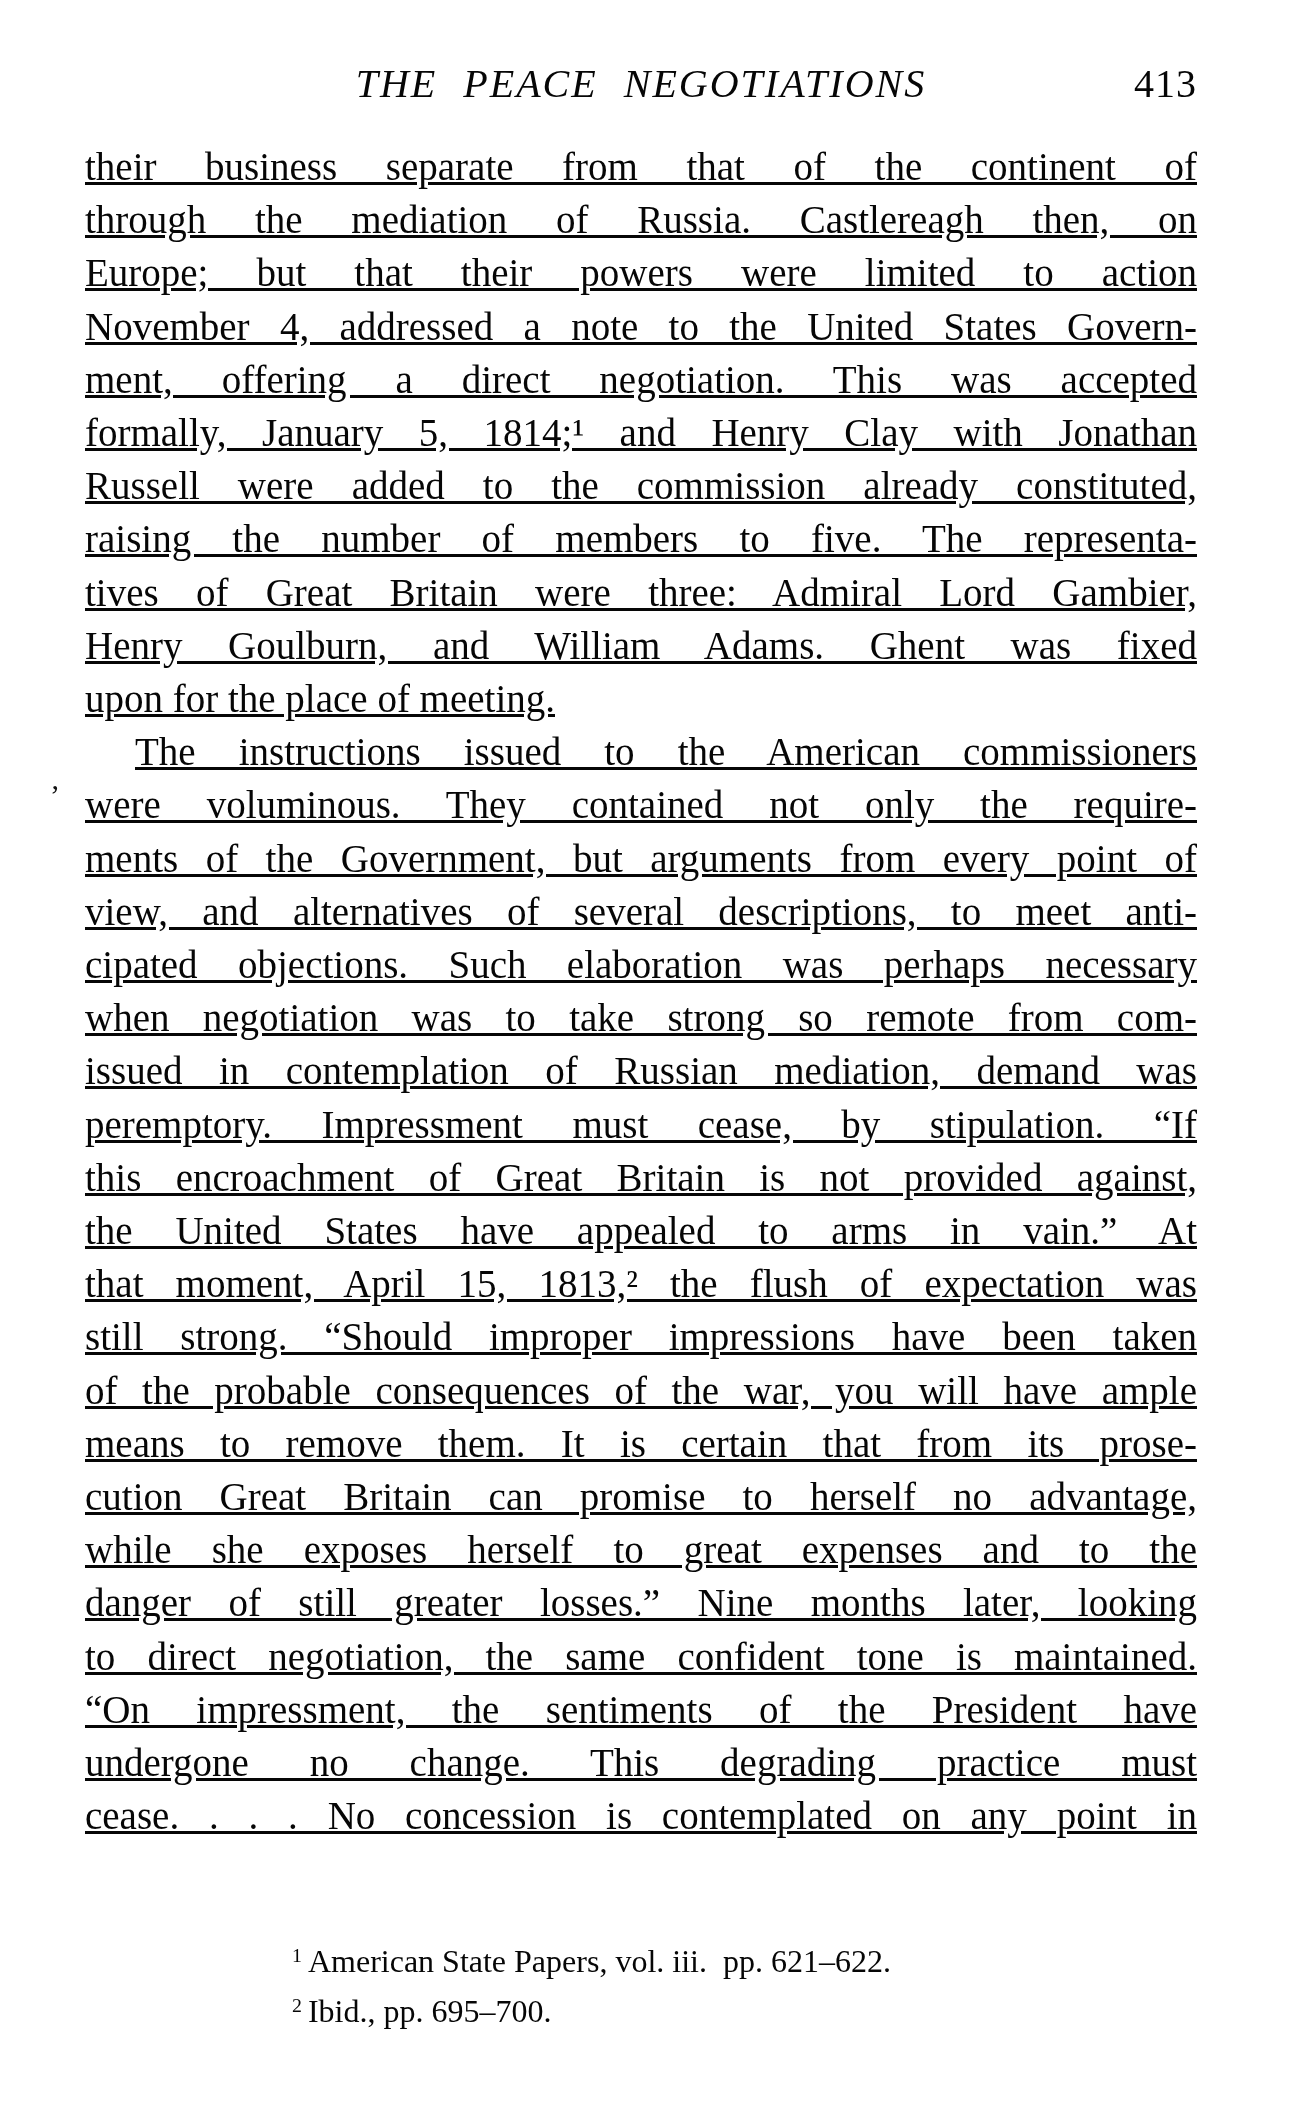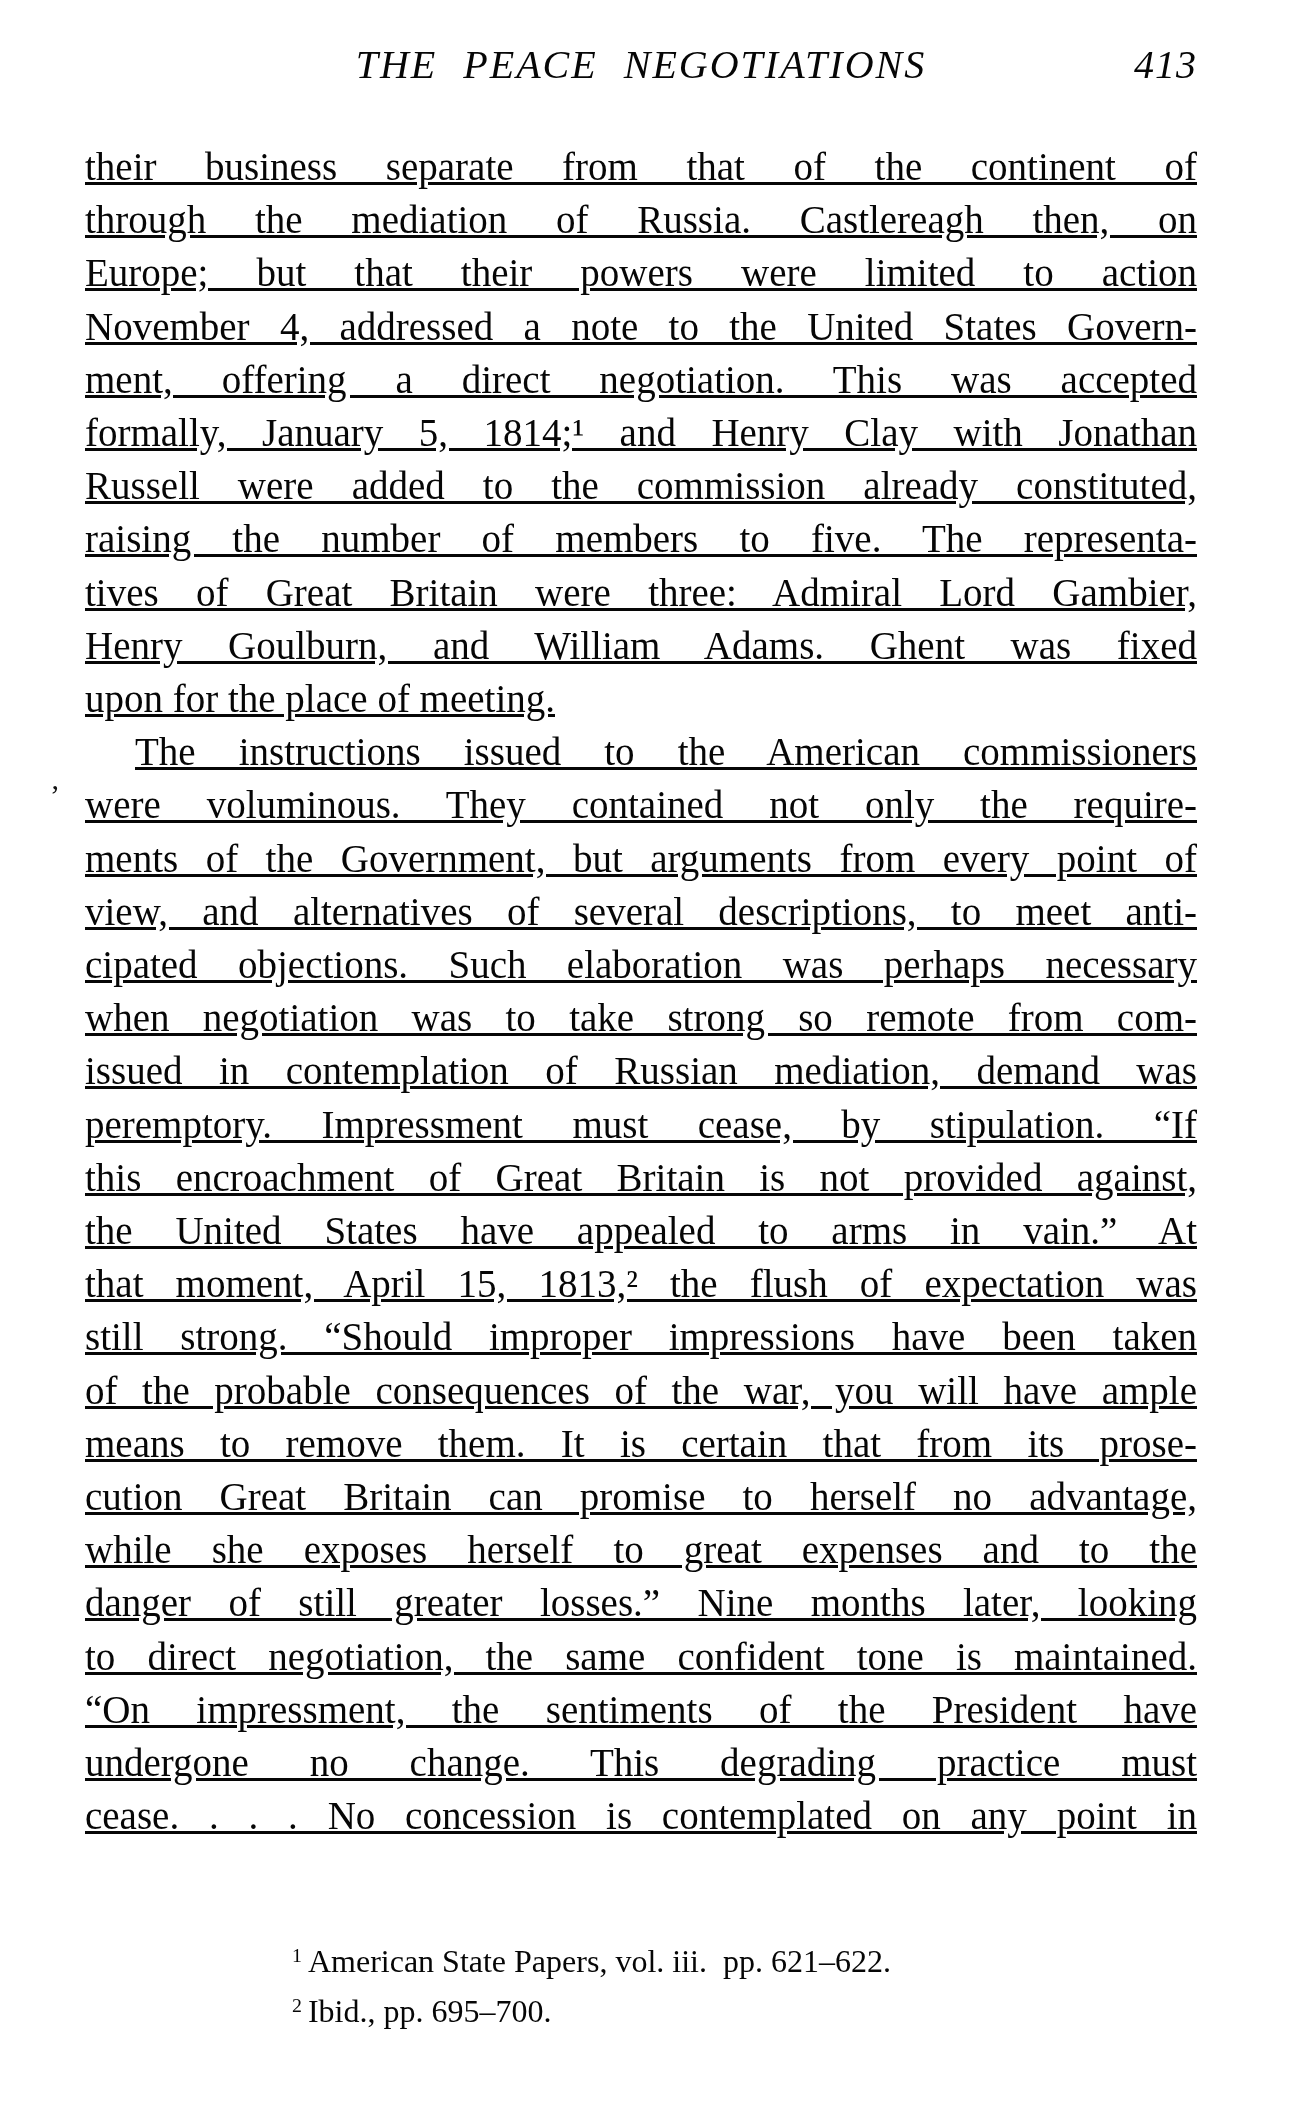--- a/index.html
+++ b/index.html
@@ -8,41 +8,40 @@
     width: 1313px;
     height: 2127px;
     background: #ffffff;
     color: #060606;
     font-family: "Liberation Serif", "DejaVu Serif", serif;
     overflow: hidden;
   }
   .header {
     position: absolute;
     left: 85px;
-    top: 41px;
+    top: 60px;
     width: 1112px;
     height: 50px;
   }
   .running-title {
     position: absolute;
     left: 0; right: 0;
     text-align: center;
     font-style: italic;
     font-size: 40px;
     letter-spacing: 2px;
     word-spacing: 14px;
     white-space: nowrap;
   }
   .page-number {
     position: absolute;
     right: 0;
     top: 0;
     font-size: 40px;
     letter-spacing: 1px;
-    font-style: italic;
   }
   .body-text {
     position: absolute;
     left: 85px;
     top: 140px;
     width: 1112px;
     font-size: 39px;
     line-height: 53.2px;
     text-justify: inter-word;
   }

